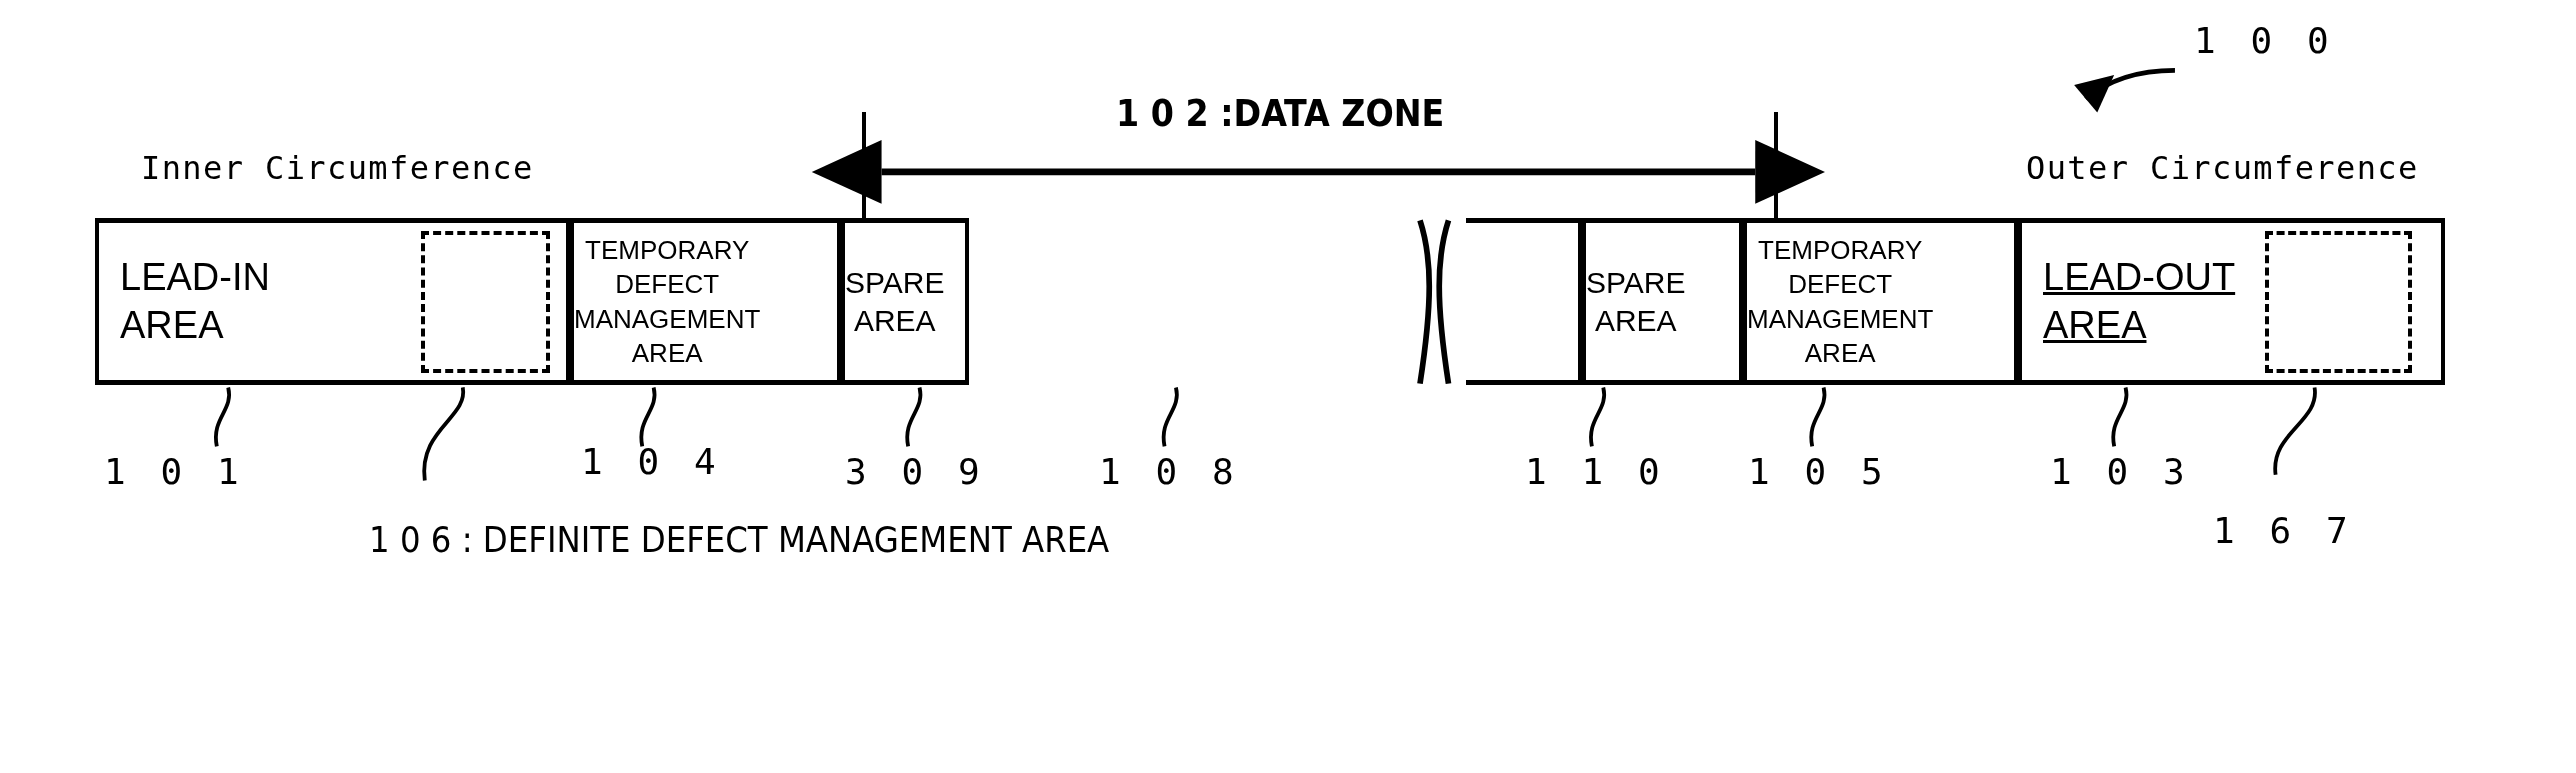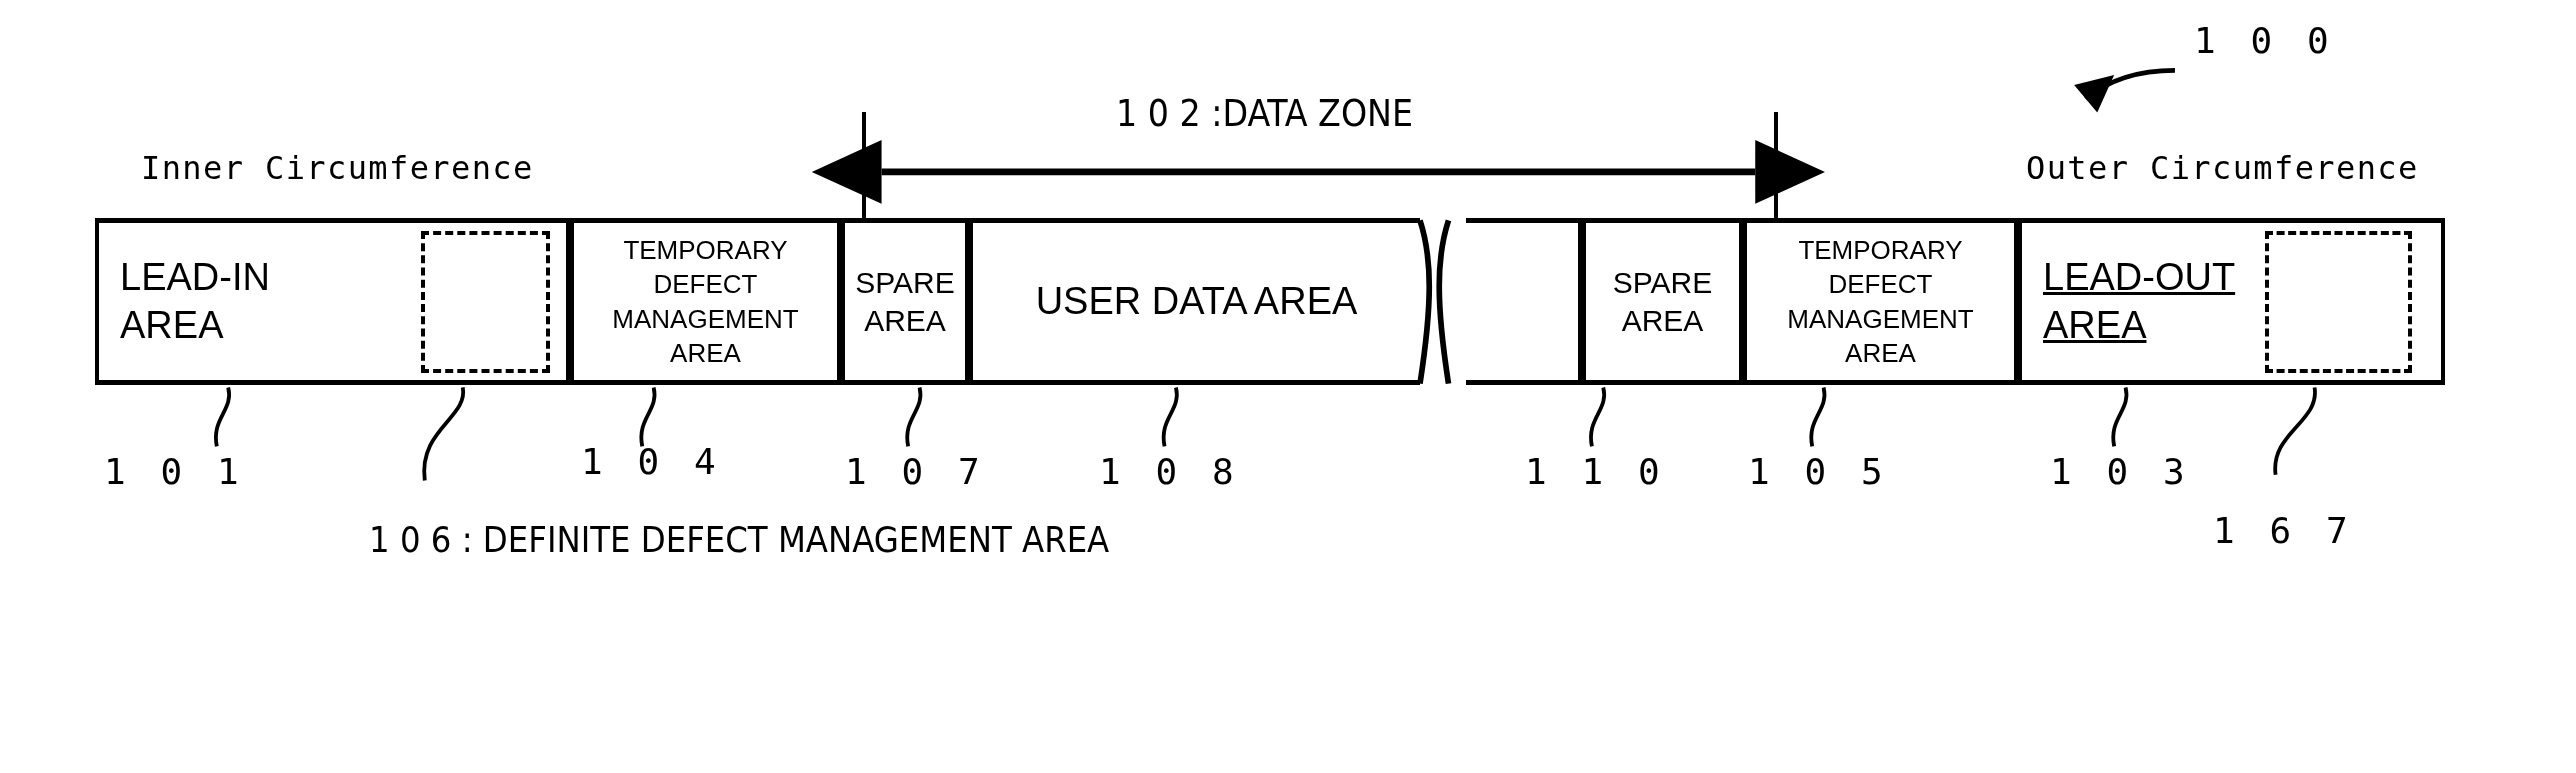--- a/index.html
+++ b/index.html
@@ -50,21 +50,21 @@
     position:absolute;
     top:0;height:167px;
     box-sizing:border-box;
     border-left:4.7px solid #000;
     border-right:4.7px solid #000;
     border-top:5.7px solid #000;
     border-bottom:5.7px solid #000;
     background:#fff;
     display:flex;
     align-items:center;
-    justify-content:center;
+    justify-content:flex-start;
     text-align:center;
   }
   .seg.nol{border-left:none;}
   .seg.nor{border-right:none;}
 
   .seg-text-lg{
     font-family:"Liberation Sans", sans-serif;
     font-size:38px;
     line-height:1.25;
     letter-spacing:0px;
@@ -91,20 +91,21 @@
   .tick{
     position:absolute;
     width:3.8px;background:#000;
   }
   .zone-label{
     position:absolute;
     font-family:"DejaVu Sans Condensed","DejaVu Sans Mono", monospace;
     font-size:37px;
     white-space:nowrap;
     line-height:1;
+    font-weight:bold;
   }
 
   svg.overlay{position:absolute;left:0;top:0;width:2576px;height:773px;pointer-events:none;}
 </style>
 </head>
 <body>
 
 <div id="stage">
 
   <div class="abs ref-num" style="left:2194px;top:23px;">1 0 0</div>
@@ -134,23 +135,20 @@
       </div>
     </div>
 
     <div class="seg" style="left:746px;width:128px;">
       <div class="seg-text-lg" style="font-size:30px;">
         <div>SPARE</div>
         <div>AREA</div>
       </div>
     </div>
 
-    <div class="seg nor" style="left:874px;width:451px;">
-      <div class="seg-text-lg">USER DATA AREA</div>
-    </div>
 
     <div class="seg nol" style="left:1371px;width:116px;"></div>
 
     <div class="seg" style="left:1487px;width:161px;">
       <div class="seg-text-lg" style="font-size:30px;">
         <div>SPARE</div>
         <div>AREA</div>
       </div>
     </div>
 
@@ -209,21 +207,21 @@
       <path d="M1238,408 C1244,432 1220,440 1226,470"></path>
       <path d="M1688,408 C1694,432 1670,440 1676,470"></path>
       <path d="M1920,408 C1926,432 1902,440 1908,470"></path>
       <path d="M2238,408 C2244,432 2220,440 2226,470"></path>
       <path d="M2437,408 C2443,444 2390,456 2396,500"></path>
     </g>
   </svg>
 
   <div class="abs ref-num" style="left:104px;top:454px;">1 0 1</div>
   <div class="abs ref-num" style="left:581px;top:444px;">1 0 4</div>
-  <div class="abs ref-num" style="left:845px;top:454px;">1 0 7</div>
+  <div class="abs ref-num" style="left:845px;top:454px;">3 0 9</div>
   <div class="abs ref-num" style="left:1099px;top:454px;">1 0 8</div>
   <div class="abs ref-num" style="left:1525px;top:454px;">1 1 0</div>
   <div class="abs ref-num" style="left:1748px;top:454px;">1 0 5</div>
   <div class="abs ref-num" style="left:2050px;top:454px;">1 0 3</div>
   <div class="abs ref-num" style="left:2213px;top:513px;">1 6 7</div>
 
   <div class="abs ref-caption" style="left:369px;top:502px;">1 0 6 : DEFINITE DEFECT MANAGEMENT AREA</div>
 
 </div>
 

